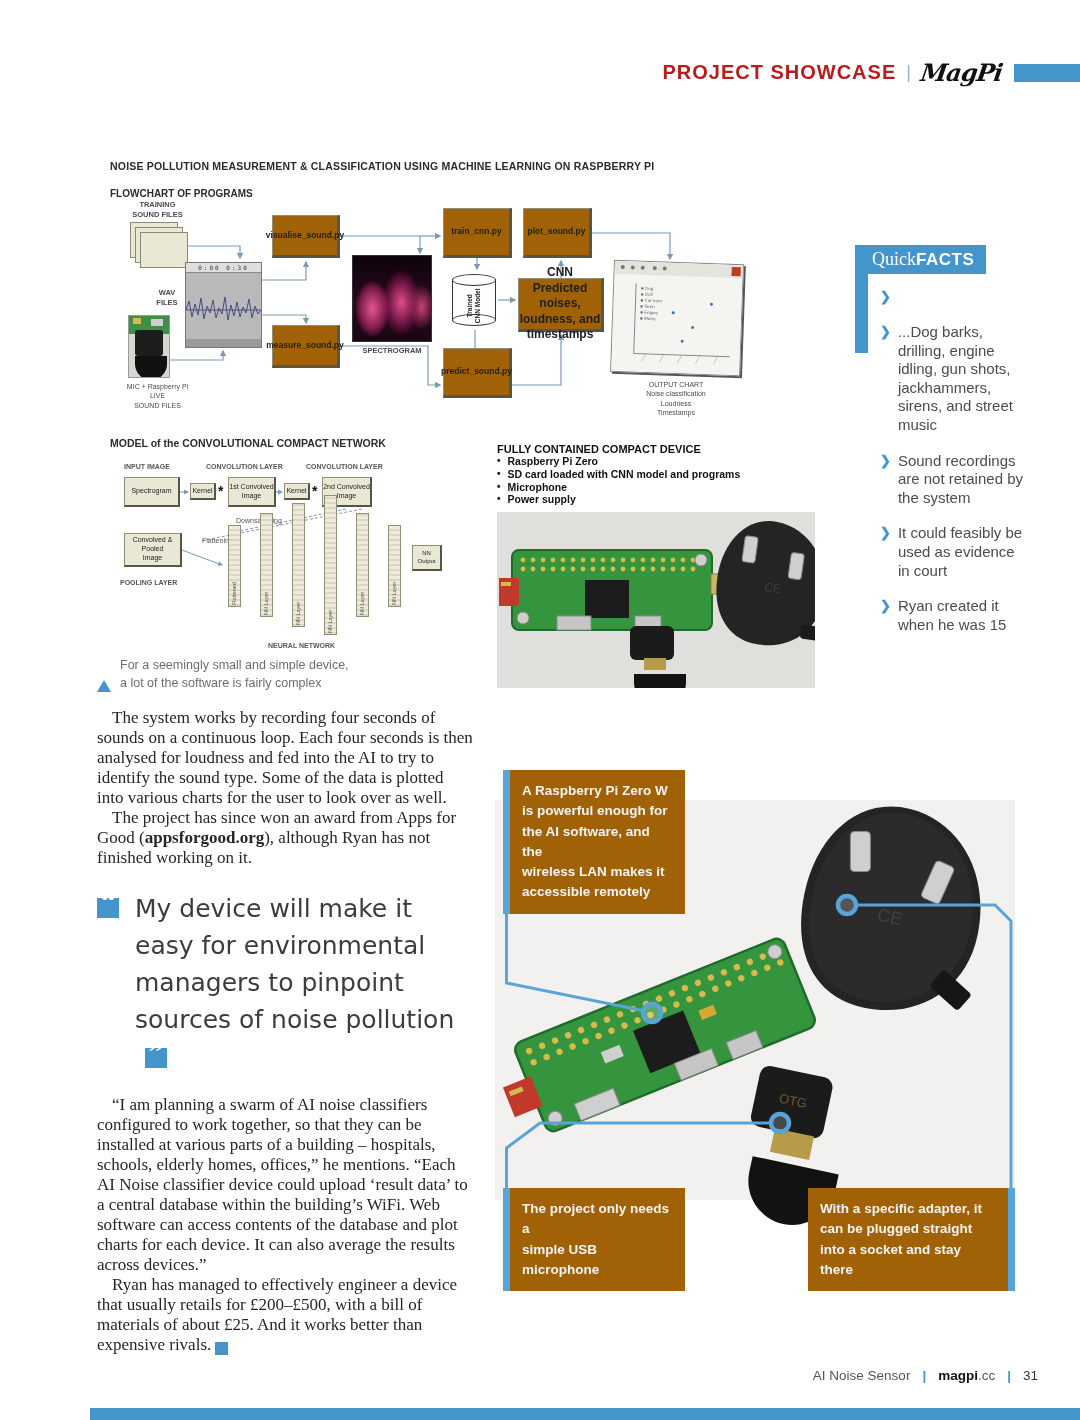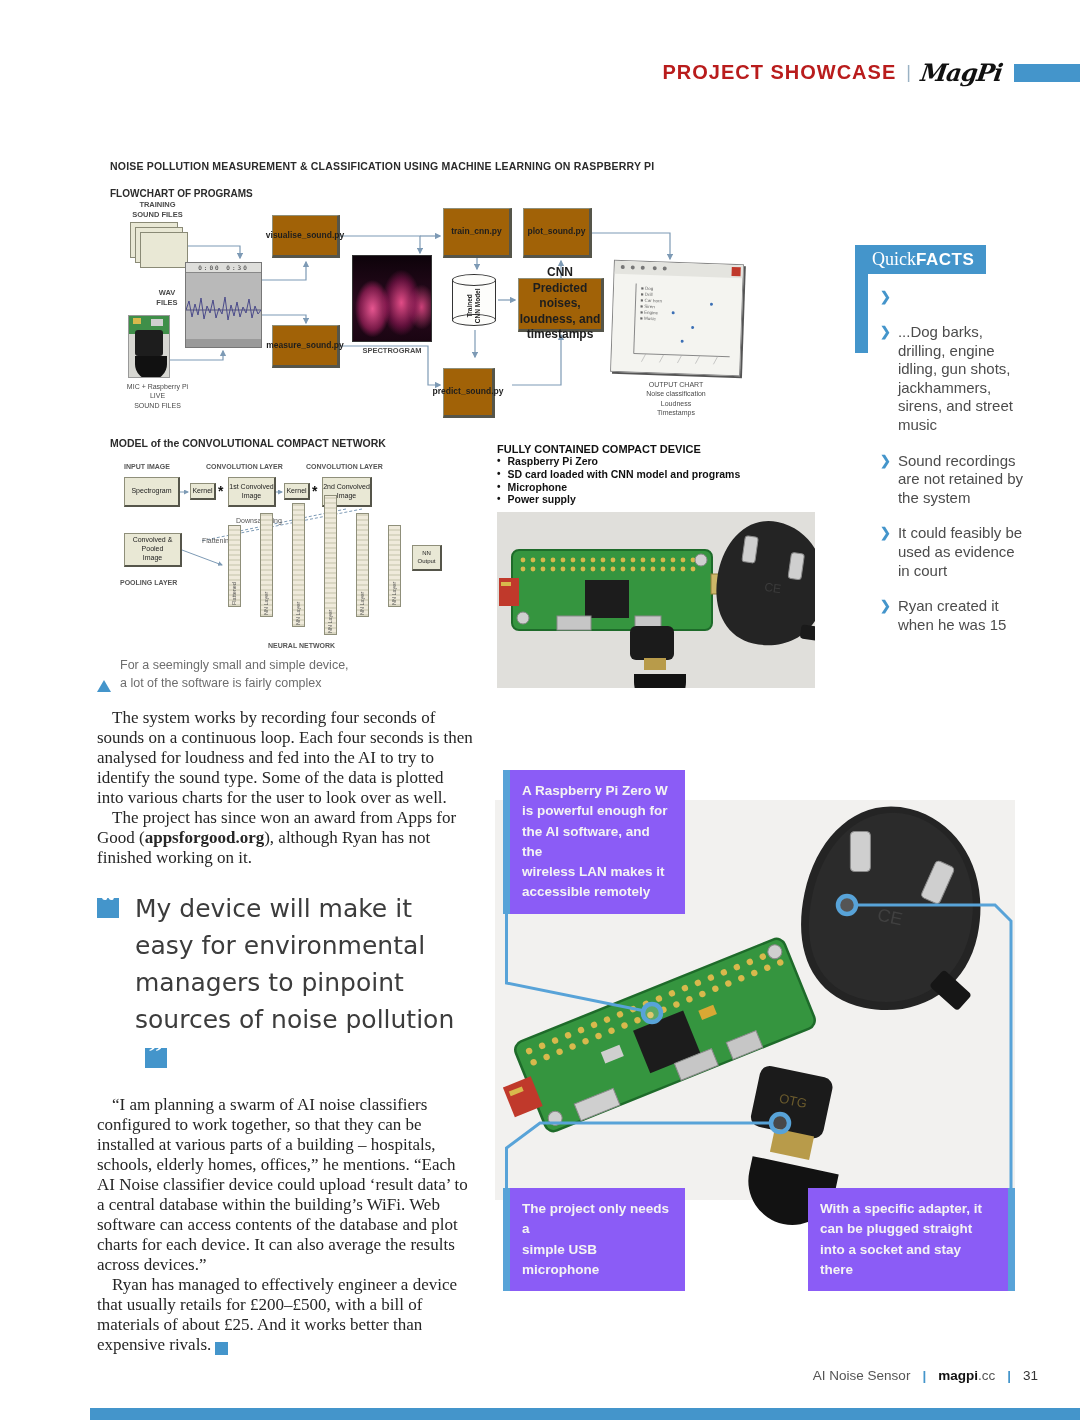--- a/index.html
+++ b/index.html
@@ -87,21 +87,21 @@
   .qmark{display:inline-flex;align-items:flex-end;justify-content:center;width:22px;height:20px;background:#4495cb;
          color:#fff;font:bold 30px "Liberation Serif",serif;overflow:hidden;vertical-align:middle;}
   .qmark.open{position:absolute;left:0;top:8px;}
   .qmark.close{margin-left:10px;}
   .endmark{display:inline-block;width:13px;height:13px;background:#4495cb;color:#fff;
            font:bold italic 9px "DejaVu Serif",serif;text-align:center;line-height:13px;vertical-align:-1px;margin-left:4px;}
 
   
   .mainphoto{position:absolute;left:495px;top:770px;width:520px;height:492px;}
   .mainphoto svg.connectors{position:absolute;left:0;top:0;pointer-events:none;}
-  .callout{position:absolute;background:#8b5cf6;color:#f4f4f4;font:bold 13.5px "Liberation Sans",sans-serif;
+  .callout{position:absolute;background:#a16207;color:#f4f4f4;font:bold 13.5px "Liberation Sans",sans-serif;
            line-height:1.5;padding:11px 12px;white-space:pre-line;}
   .callout.bl{border-left:7px solid #58a3d8;}
   .callout.br{border-right:7px solid #58a3d8;}
 
   
   .footer{position:absolute;right:42px;top:1368px;display:flex;align-items:center;gap:12px;
           font:13.5px "Liberation Sans",sans-serif;color:#555;}
   .footer .fsep{color:#4495cb;font-weight:bold;}
   .footer .site b{color:#111;}
   .footer .pnum{color:#333;}
@@ -151,21 +151,21 @@
     <div class="fc-stack" style="left:20px;top:62px;width:60px;height:48px;">
       <div style="left:0;top:0;"></div>
       <div style="left:5px;top:5px;"></div>
       <div style="left:10px;top:10px;"></div>
     </div>
 
     <div class="fc-box" style="left:162px;top:55px;width:68px;height:43px;">visualise_sound.py</div>
     <div class="fc-box" style="left:333px;top:48px;width:69px;height:50px;">train_cnn.py</div>
     <div class="fc-box" style="left:413px;top:48px;width:69px;height:50px;">plot_sound.py</div>
     <div class="fc-box" style="left:162px;top:165px;width:68px;height:43px;">measure_sound.py</div>
-    <div class="fc-box" style="left:333px;top:208px;width:52px;height:50px;">predict_sound.py</div>
+    <div class="fc-box" style="left:333px;top:188px;width:69px;height:50px;">predict_sound.py</div>
 
     <div class="fc-label" style="left:40px;top:128px;width:34px;">WAV
 FILES</div>
     <div class="wavimg" style="left:75px;top:102px;width:77px;height:86px;">
       <div class="bar">0:00  0:30  1:00  1:30  2:00</div>
       <svg width="75" height="74">
         <line x1="0" y1="37" x2="75" y2="37" stroke="#55557a" stroke-width="1"></line>
         <polyline fill="none" stroke="#4a4a8a" stroke-width="1" points="0,37 3,28 6,44 9,31 12,42 15,25 18,46 21,33 24,40 27,27 30,45 33,35 36,41 39,24 42,47 45,32 48,43 51,29 54,44 57,34 60,40 63,26 66,45 69,33 72,41 75,37"></polyline>
         <rect x="0" y="66" width="75" height="8" fill="#9a9a9a"></rect>
       </svg>

